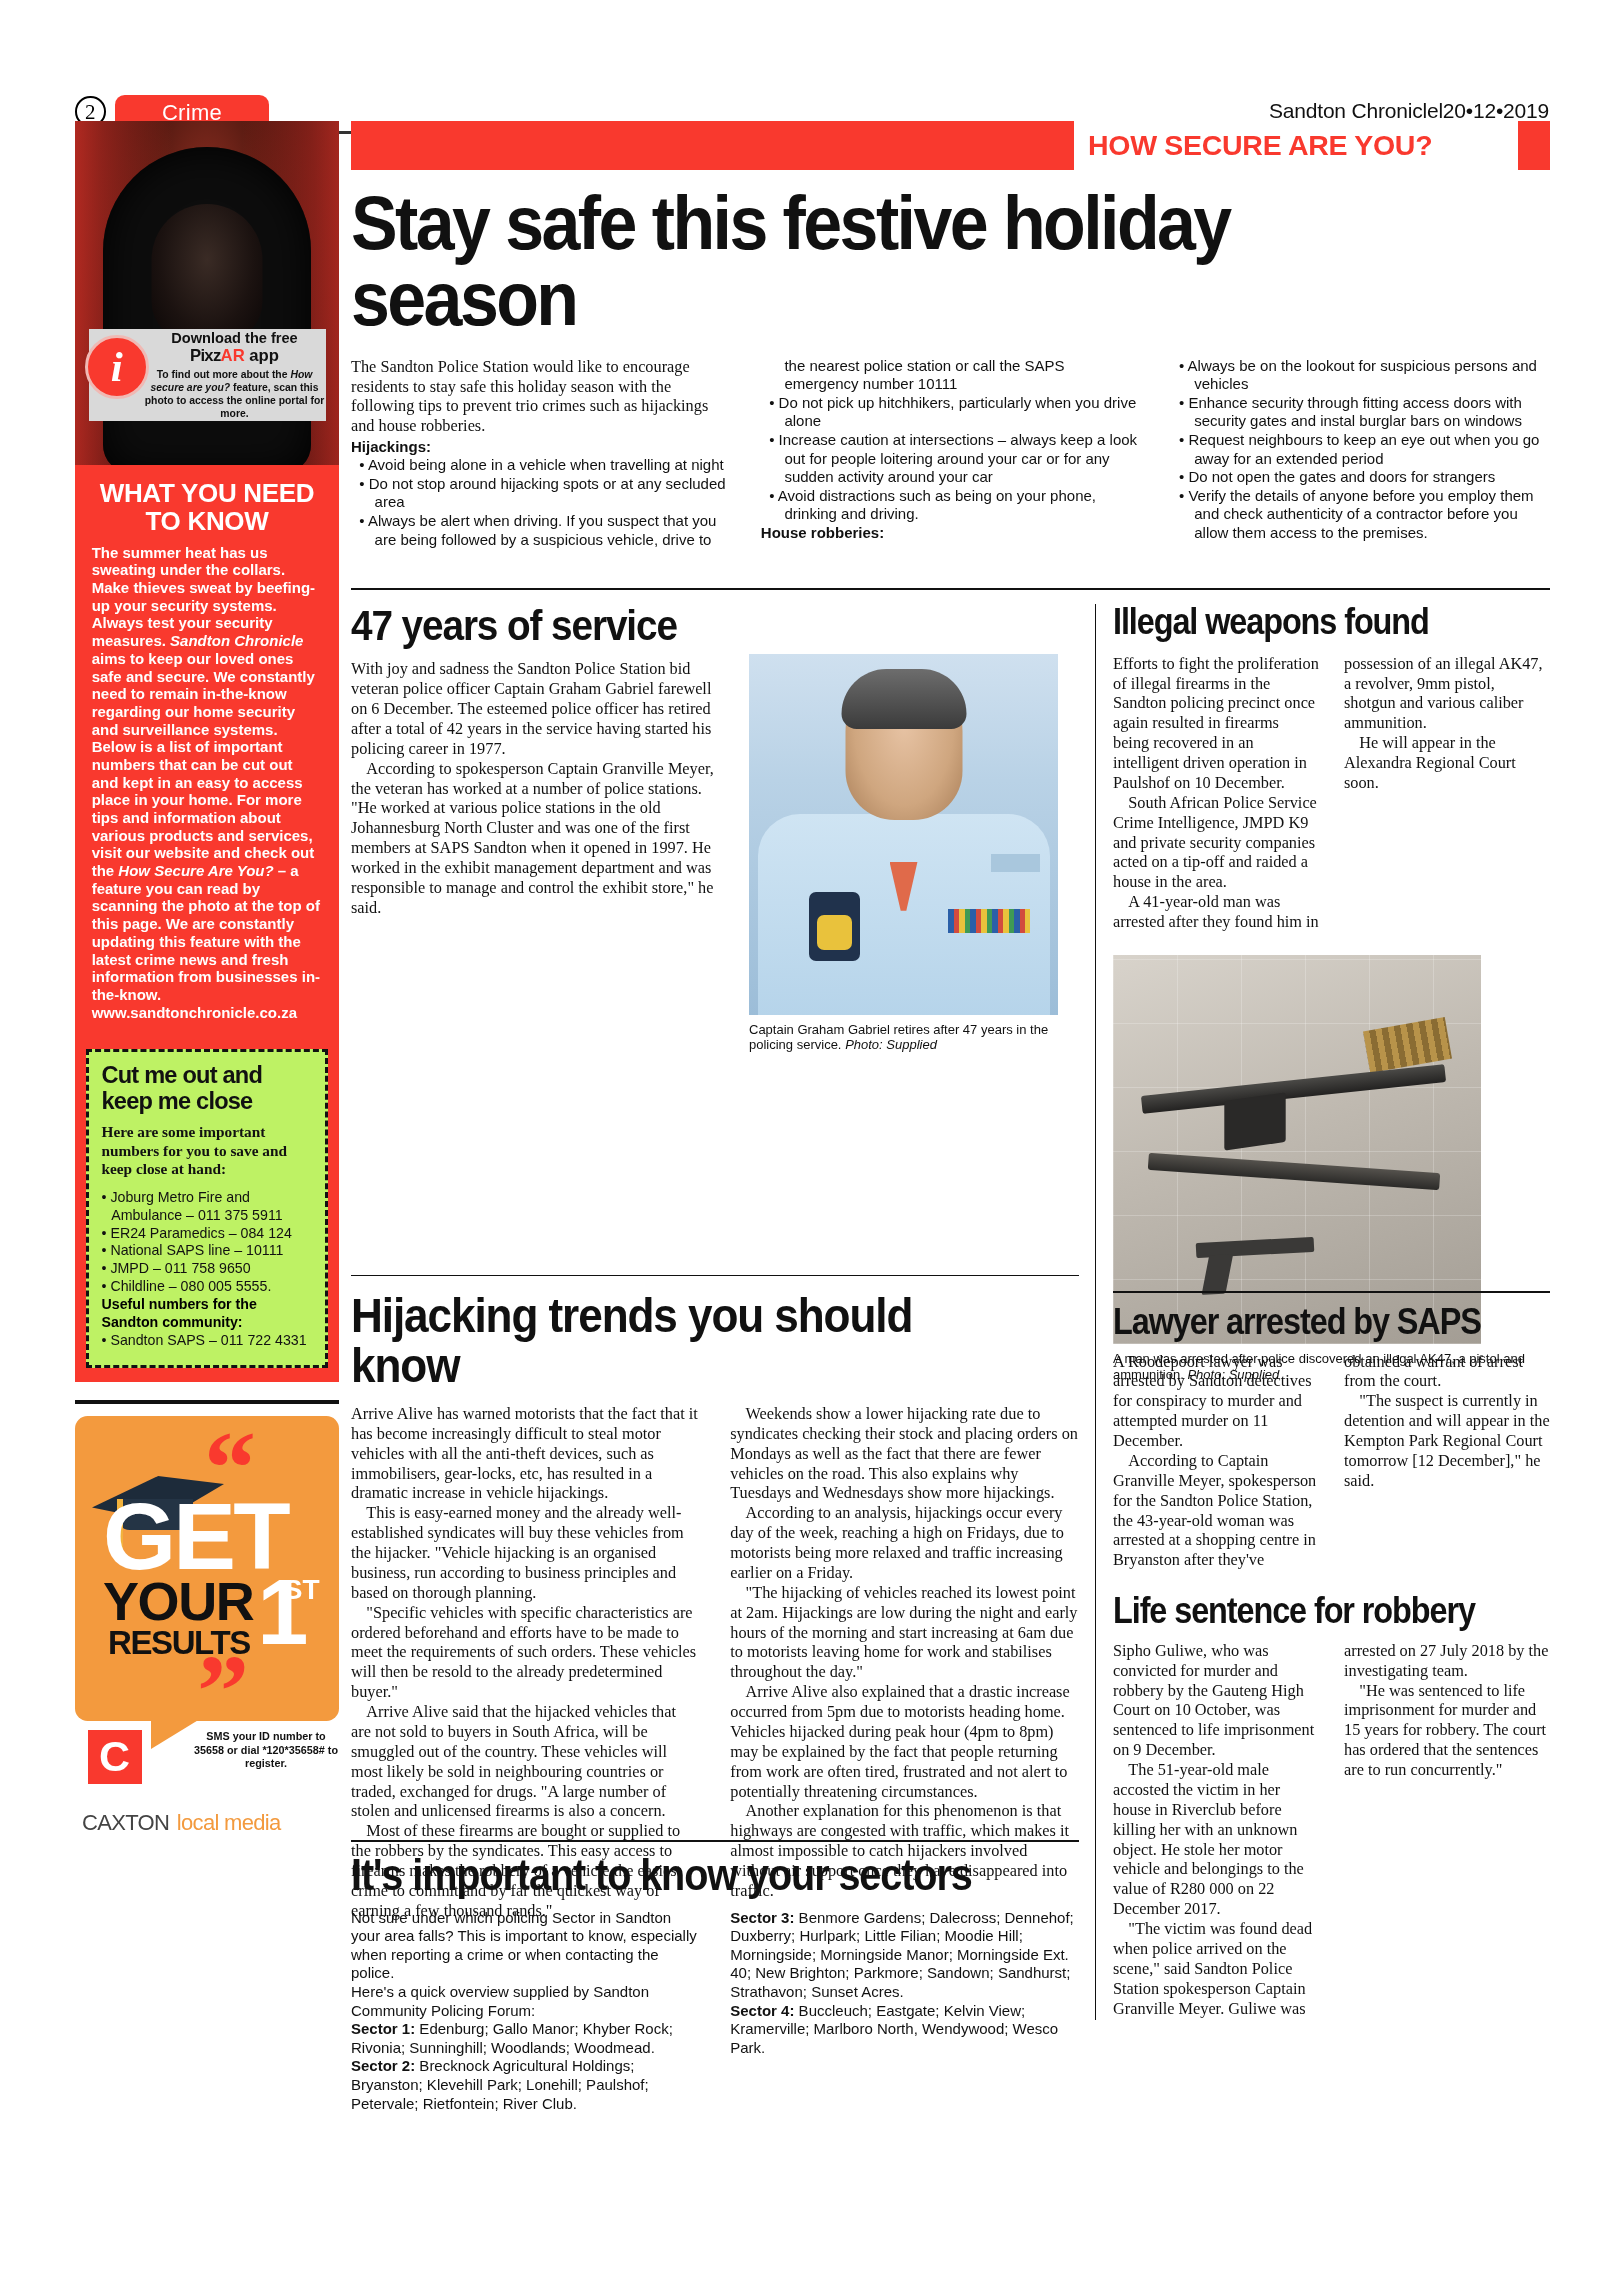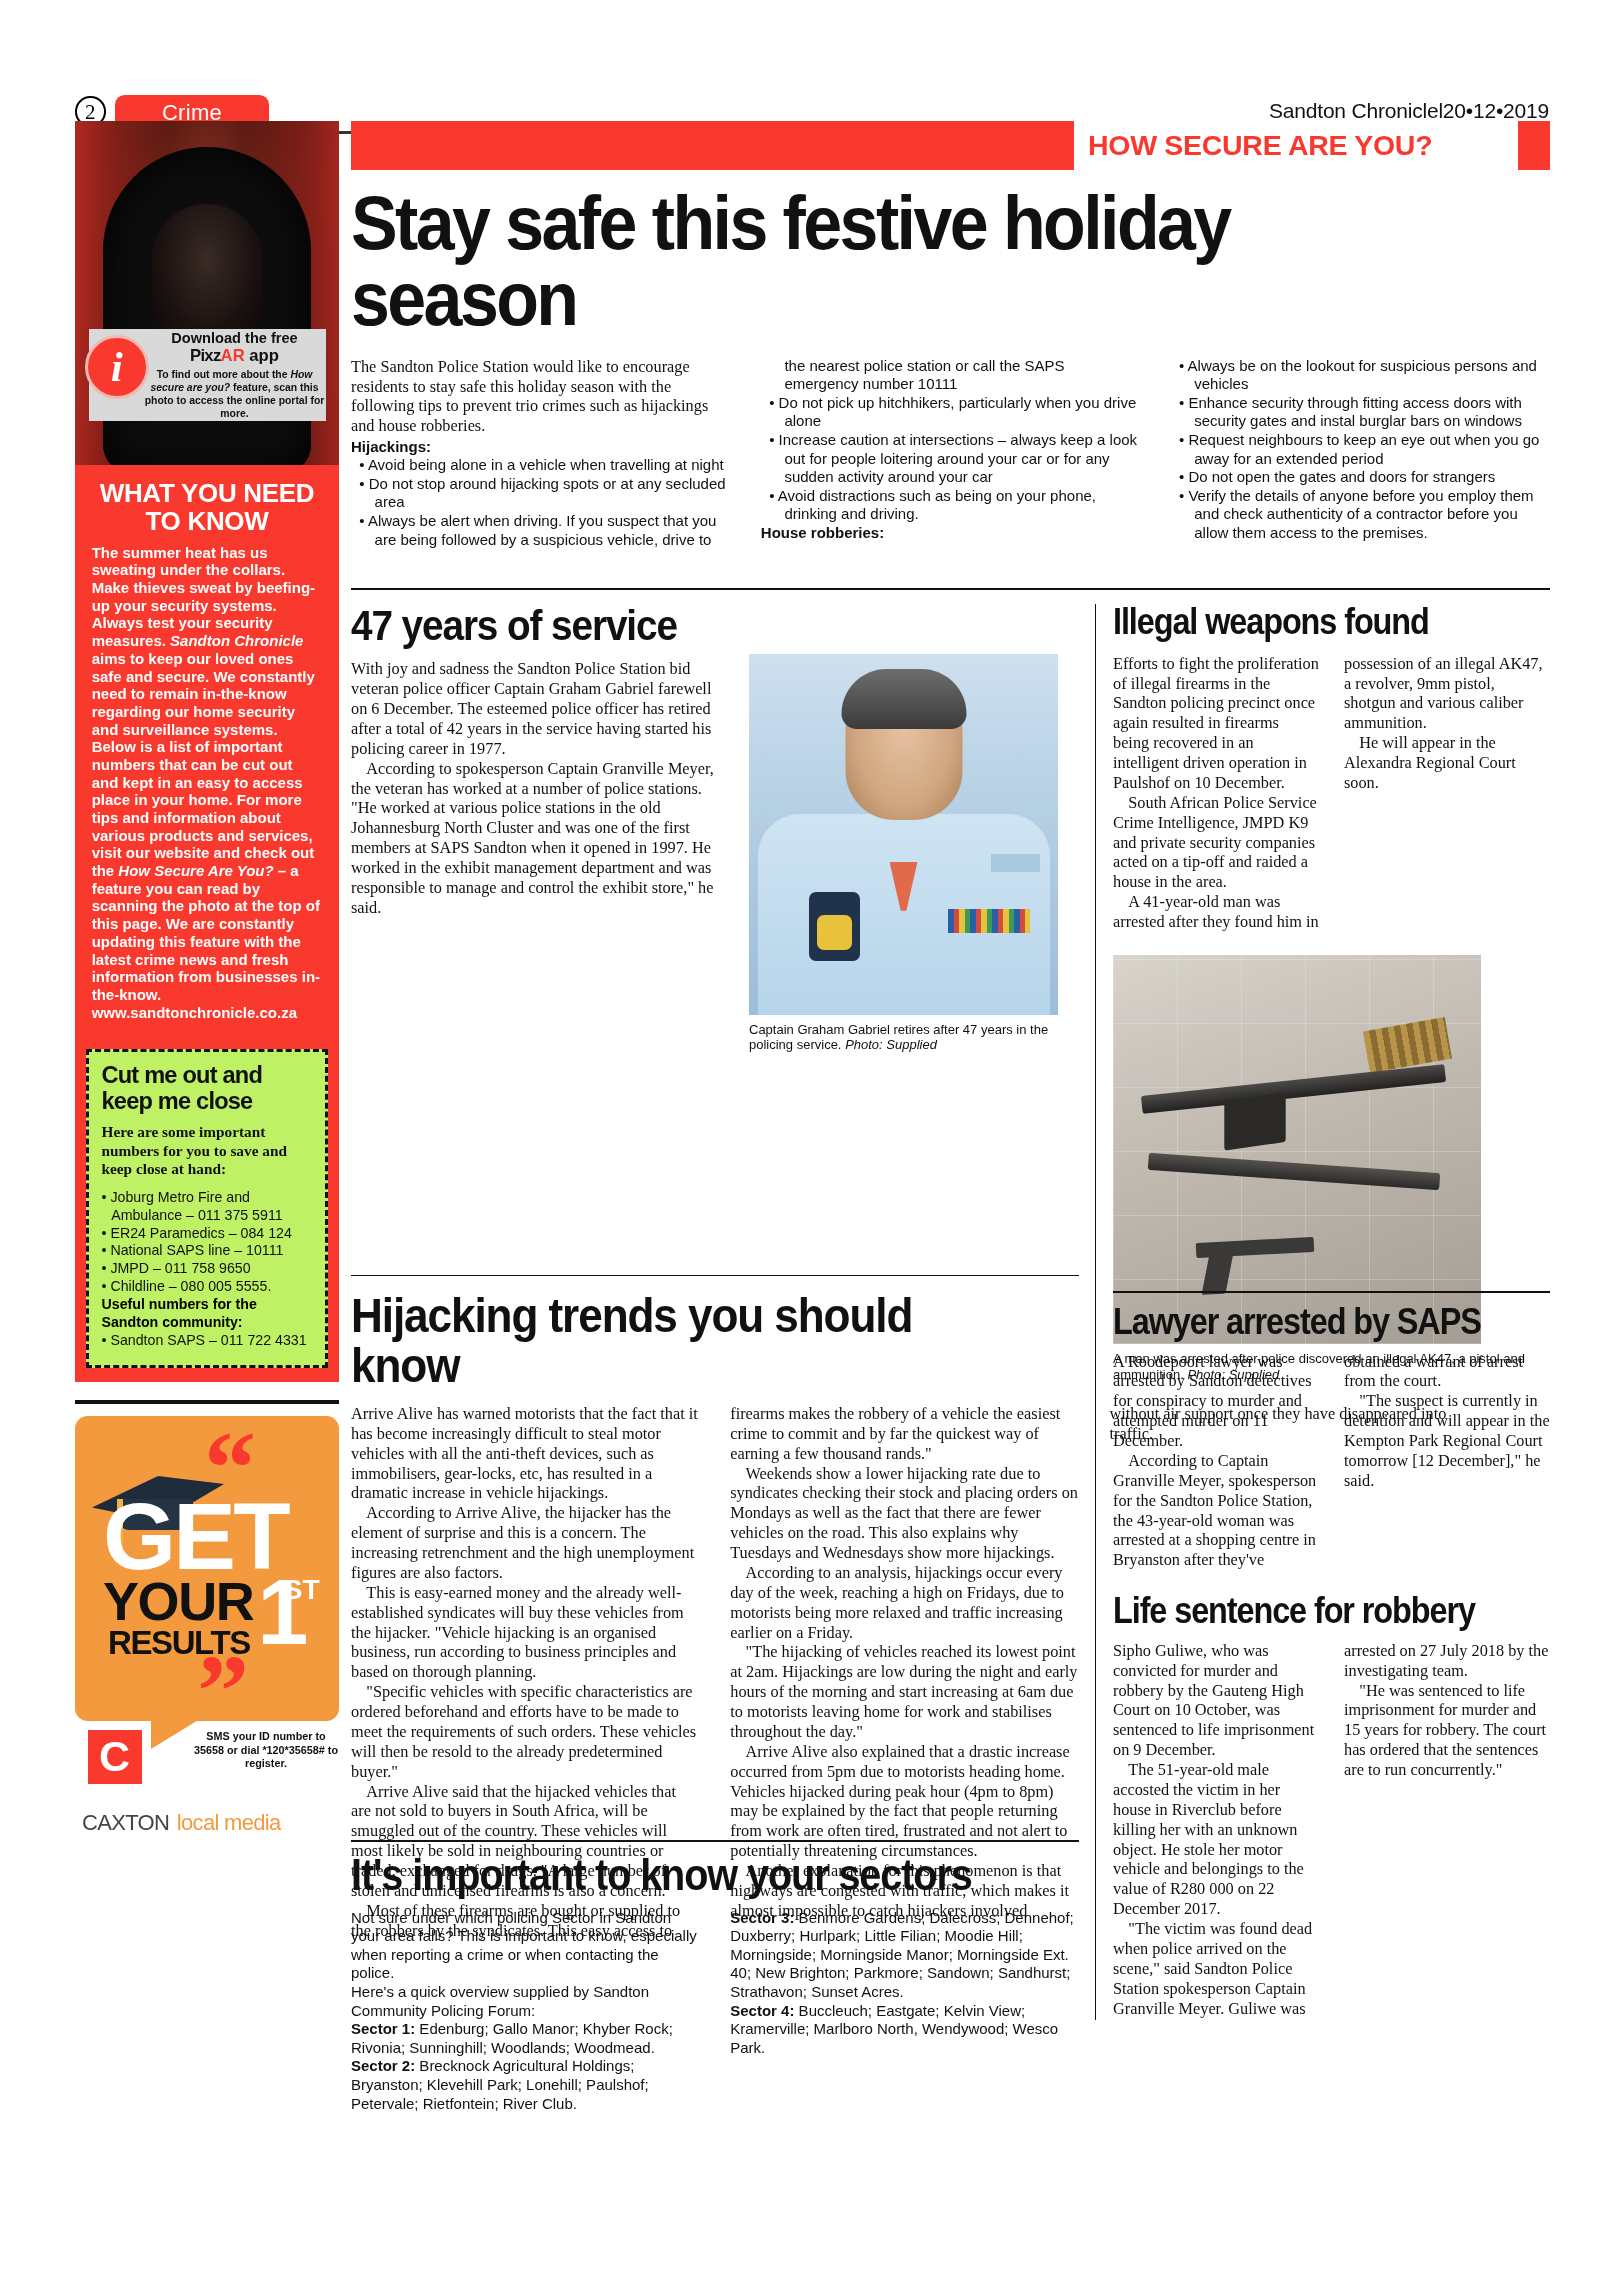--- a/index.html
+++ b/index.html
@@ -516,21 +516,20 @@
     <div style="position:relative;">
       <div class="hrule-thin" style="width:728px;position:absolute;top:-53px;"></div>
     </div>
 
     <div class="zone" style="height:729px;margin-top:-21px;">
 
       <div style="position:absolute;left:0;top:0;width:728px;">
         <div class="sec-head h-hijack">Hijacking trends you should know</div>
         <div class="cols2 serif-body" style="height:541px;column-gap:30.5px;">
           <p class="ni">Arrive Alive has warned motorists that the fact that it has become increasingly difficult to steal motor vehicles with all the anti-theft devices, such as immobilisers, gear-locks, etc, has resulted in a dramatic increase in vehicle hijackings.</p>
-          <p class="i">According to Arrive Alive, the hijacker has the element of surprise and this is a concern. The increasing retrenchment and the high unemployment figures are also factors.</p>
           <p class="i">This is easy-earned money and the already well-established syndicates will buy these vehicles from the hijacker. "Vehicle hijacking is an organised business, run according to business principles and based on thorough planning.</p>
           <p class="i">"Specific vehicles with specific characteristics are ordered beforehand and efforts have to be made to meet the requirements of such orders. These vehicles will then be resold to the already predetermined buyer."</p>
           <p class="i">Arrive Alive said that the hijacked vehicles that are not sold to buyers in South Africa, will be smuggled out of the country. These vehicles will most likely be sold in neighbouring countries or traded, exchanged for drugs. "A large number of stolen and unlicensed firearms is also a concern.</p>
           <p class="i">Most of these firearms are bought or supplied to the robbers by the syndicates. This easy access to firearms makes the robbery of a vehicle the easiest crime to commit and by far the quickest way of earning a few thousand rands."</p>
           <p class="i">Weekends show a lower hijacking rate due to syndicates checking their stock and placing orders on Mondays as well as the fact that there are fewer vehicles on the road. This also explains why Tuesdays and Wednesdays show more hijackings.</p>
           <p class="i">According to an analysis, hijackings occur every day of the week, reaching a high on Fridays, due to motorists being more relaxed and traffic increasing earlier on a Friday.</p>
           <p class="i">"The hijacking of vehicles reached its lowest point at 2am. Hijackings are low during the night and early hours of the morning and start increasing at 6am due to motorists leaving home for work and stabilises throughout the day."</p>
           <p class="i">Arrive Alive also explained that a drastic increase occurred from 5pm due to motorists heading home. Vehicles hijacked during peak hour (4pm to 8pm) may be explained by the fact that people returning from work are often tired, frustrated and not alert to potentially threatening circumstances.</p>
           <p class="i">Another explanation for this phenomenon is that highways are congested with traffic, which makes it almost impossible to catch hijackers involved without air support once they have disappeared into traffic.</p>
         </div>

